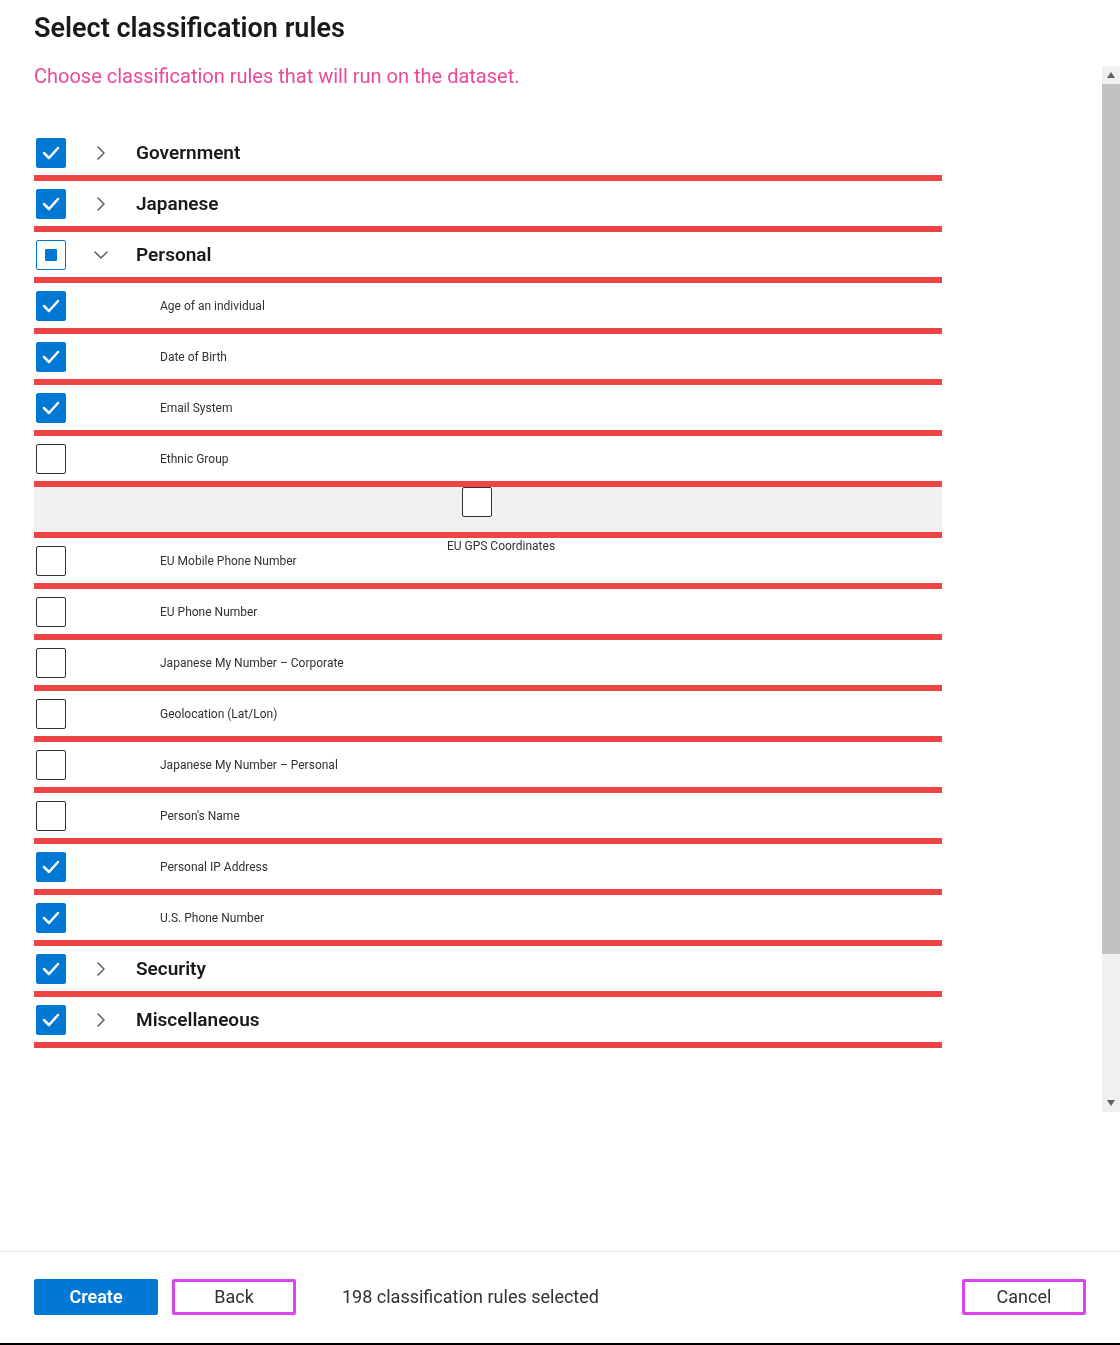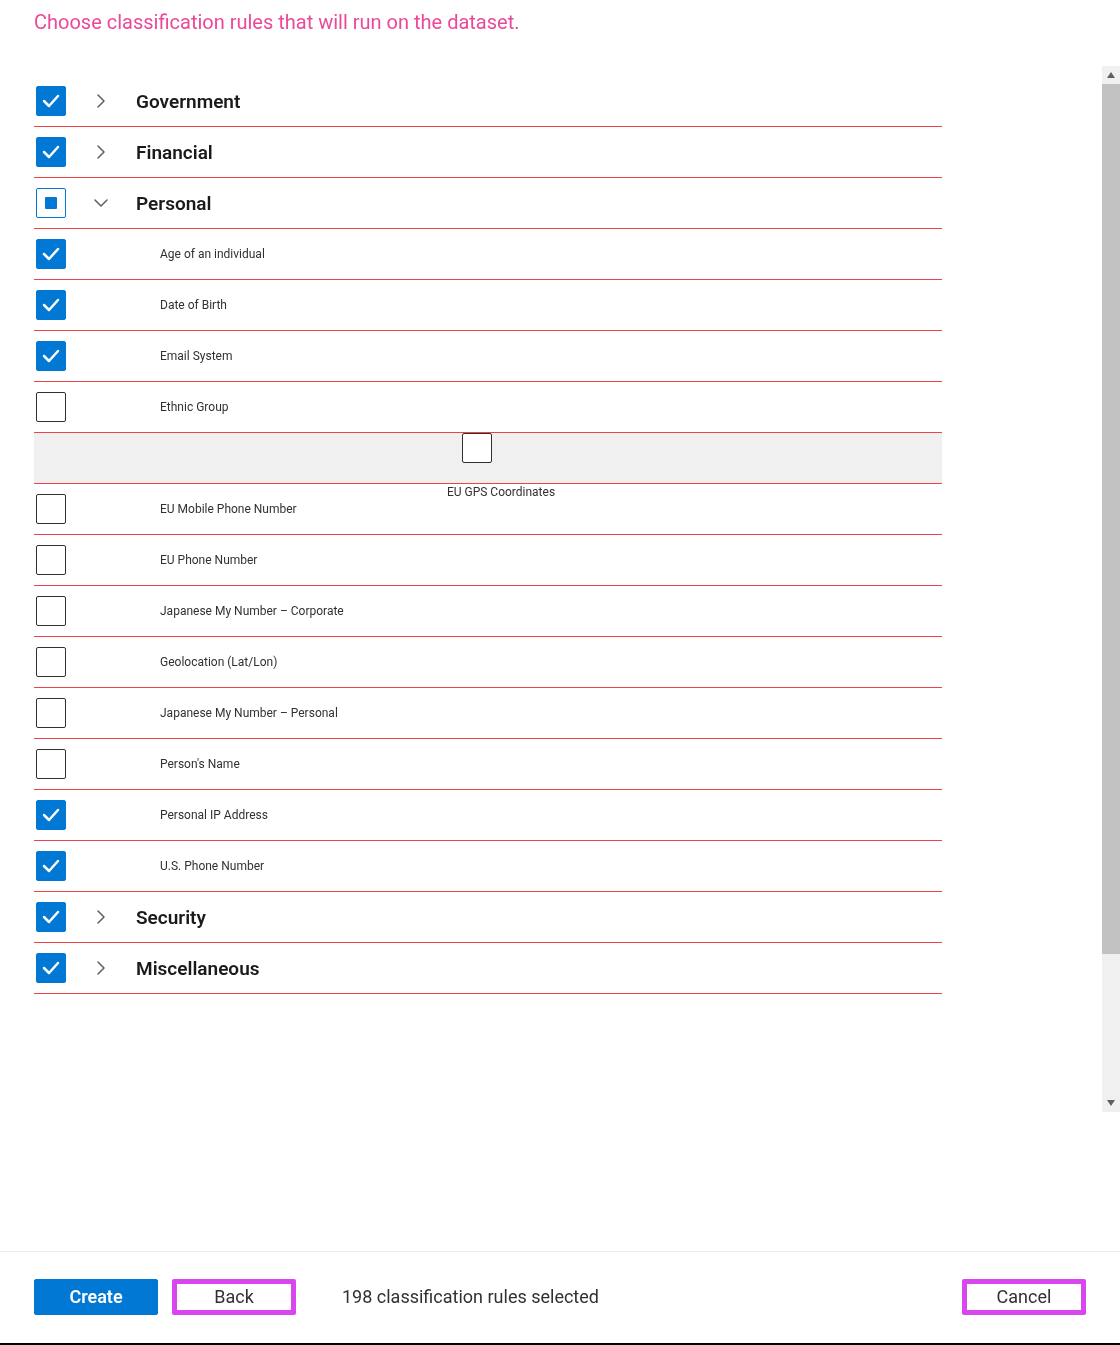--- a/index.html
+++ b/index.html
@@ -47,21 +47,21 @@
     margin: 0 0 10px 0;
     color: #1b1a19;
   }
   .rule-list {
     width: 908px;
   }
   .row {
     display: flex;
     align-items: center;
     height: 51px;
-    border-bottom: 1px solid #ef4444;
+    border-bottom: 6px solid #ef4444;
     box-sizing: border-box;
     padding-left: 2px;
   }
   .row.hover {
     background: #f0f0f0;
     flex-direction: column;
   }
   .cb {
     width: 30px;
     height: 30px;
@@ -187,35 +187,36 @@
     background: #0078d4;
     color: #ffffff;
     border: 1px solid #0078d4;
     min-width: 124px;
     margin-right: 14px;
     font-weight: 600;
   }
   .btn.secondary {
     background: #ffffff;
     color: #323130;
-    border: 5px solid #d946ef;
+    border: 3px solid #d946ef;
     min-width: 124px;
   }
   .selection-text {
     font-size: 18px;
     color: #323130;
     margin-left: 46px;
   }
   .spacer { flex: 1; }
 </style>
 </head>
 <body>
 
 <div class="viewport">
   <div class="scroll-area">
+    <h1 class="page-title">Select classification rules</h1>
     <div class="page-subtitle">Choose classification rules that will run on the dataset.</div>
 
     <div class="rule-list" id="rule-list">
 
     <div class="row">
           <div class="cb checked">
             <svg width="20" height="20" viewBox="0 0 20 20">
               <path d="M3 10 L8 15 L17 5" stroke="#ffffff" stroke-width="2.5" fill="none" stroke-linecap="round" stroke-linejoin="round"></path>
             </svg>
           </div>
@@ -230,21 +231,21 @@
           <div class="cb checked">
             <svg width="20" height="20" viewBox="0 0 20 20">
               <path d="M3 10 L8 15 L17 5" stroke="#ffffff" stroke-width="2.5" fill="none" stroke-linecap="round" stroke-linejoin="round"></path>
             </svg>
           </div>
           <div class="chev">
             <svg width="18" height="18" viewBox="0 0 18 18">
               <path d="M6 3 L12 9 L6 15" stroke="#605e5c" stroke-width="1.5" fill="none" stroke-linecap="round" stroke-linejoin="round"></path>
             </svg>
           </div>
-          <div class="cat-label">Financial</div>
+          <div class="cat-label">Japanese</div>
         </div>
         <div class="row">
           <div class="cb indet">
             <div class="indet-box"></div>
           </div>
           <div class="chev">
             <svg width="18" height="18" viewBox="0 0 18 18">
               <path d="M3 6 L9 12 L15 6" stroke="#605e5c" stroke-width="1.5" fill="none" stroke-linecap="round" stroke-linejoin="round"></path>
             </svg>
           </div>

